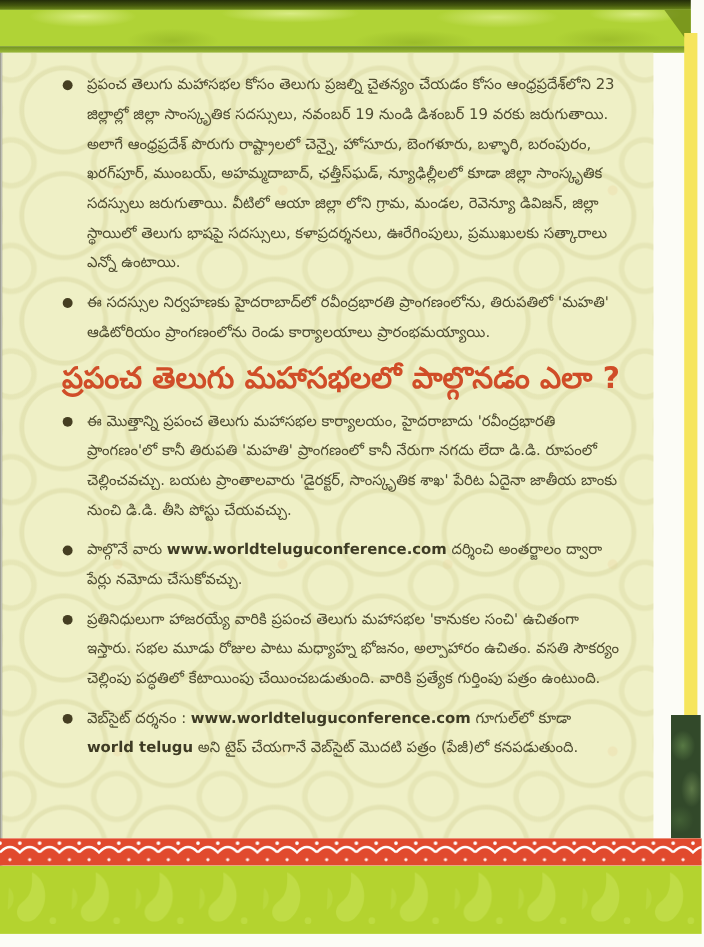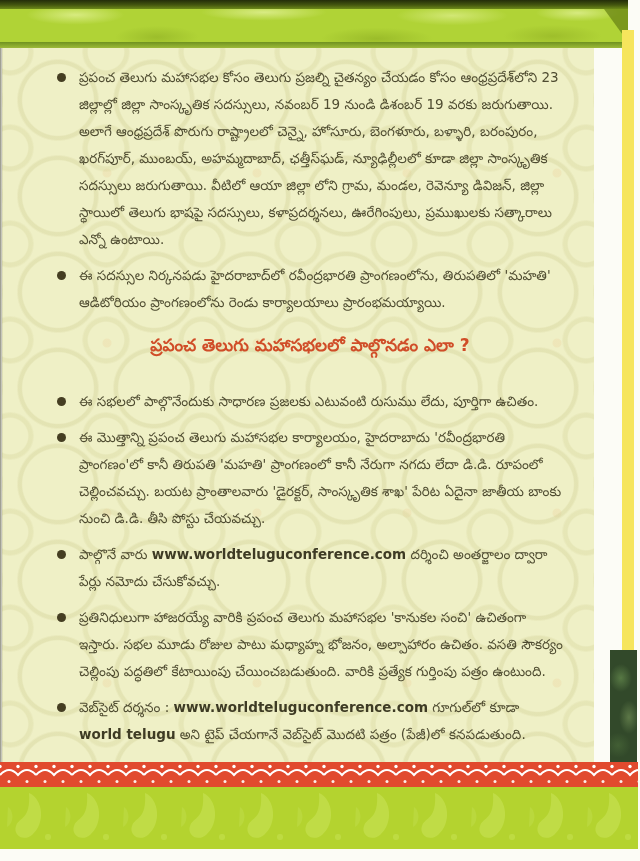--- a/index.html
+++ b/index.html
@@ -54,22 +54,22 @@
     position:relative;padding-left:23px;margin:0 0 9px 0;
     color:#4f4c31;font-size:13.5px;line-height:27px;
   }
   .bullet-dot{
     position:absolute;left:1px;top:9px;width:9px;height:9px;border-radius:50%;
     background:#453e22;
   }
   .bullet-text{display:block;}
   .b{font-weight:bold;color:#3e3b24;}
   .section-heading{
-    margin:15px 0 29px 0;text-align:center;
-    color:#d04d28;font-size:17px;font-weight:bold;line-height:28px;
+    margin:15px 0 11px 0;text-align:center;
+    color:#d04d28;font-size:27px;font-weight:bold;line-height:28px;
   }
   
   .edge-yellow{
     position:absolute;top:30px;left:622px;width:12px;height:732px;
     background:#f6e55c;
   }
   .photo-edge{
     position:absolute;top:650px;left:610px;width:27px;height:112px;
     background-color:#32492a;
     background-image:
@@ -97,29 +97,25 @@
 
   <div class="content">
     <div class="content-inner">
       <div>
           <div class="bullet-item">
             <span class="bullet-dot"></span>
             <span class="bullet-text"><span>ప్రపంచ తెలుగు మహాసభల కోసం తెలుగు ప్రజల్ని చైతన్యం చేయడం కోసం ఆంధ్రప్రదేశ్‌లోని 23 జిల్లాల్లో జిల్లా సాంస్కృతిక సదస్సులు, నవంబర్ 19 నుండి డిశంబర్ 19 వరకు జరుగుతాయి. అలాగే ఆంధ్రప్రదేశ్ పొరుగు రాష్ట్రాలలో చెన్నై, హోసూరు, బెంగళూరు, బళ్ళారి, బరంపురం, ఖరగ్‌పూర్, ముంబయ్, అహమ్మదాబాద్, ఛత్తీస్‌ఘడ్, న్యూఢిల్లీలలో కూడా జిల్లా సాంస్కృతిక సదస్సులు జరుగుతాయి. వీటిలో ఆయా జిల్లా లోని గ్రామ, మండల, రెవెన్యూ డివిజన్, జిల్లా స్థాయిలో తెలుగు భాషపై సదస్సులు, కళాప్రదర్శనలు, ఊరేగింపులు, ప్రముఖులకు సత్కారాలు ఎన్నో ఉంటాయి.</span></span>
           </div>
           <div class="bullet-item">
             <span class="bullet-dot"></span>
-            <span class="bullet-text"><span>ఈ సదస్సుల నిర్కనపడు హైదరాబాద్‌లో రవీంద్రభారతి ప్రాంగణంలోను, తిరుపతిలో 'మహతి' ఆడిటోరియం ప్రాంగణంలోను రెండు కార్యాలయాలు ప్రారంభమయ్యాయి.</span></span>
+            <span class="bullet-text"><span>ఈ సదస్సుల నిర్వహణకు హైదరాబాద్‌లో రవీంద్రభారతి ప్రాంగణంలోను, తిరుపతిలో 'మహతి' ఆడిటోరియం ప్రాంగణంలోను రెండు కార్యాలయాలు ప్రారంభమయ్యాయి.</span></span>
           </div>
         </div>
       <div class="section-heading">ప్రపంచ తెలుగు మహాసభలలో పాల్గొనడం ఎలా ?</div>
       <div>
-          <div class="bullet-item">
-            <span class="bullet-dot"></span>
-            <span class="bullet-text"><span>ఈ సభలలో పాల్గొనేందుకు సాధారణ ప్రజలకు ఎటువంటి రుసుము లేదు, పూర్తిగా ఉచితం.</span></span>
-          </div>
           <div class="bullet-item">
             <span class="bullet-dot"></span>
             <span class="bullet-text"><span>ఈ మొత్తాన్ని ప్రపంచ తెలుగు మహాసభల కార్యాలయం, హైదరాబాదు 'రవీంద్రభారతి ప్రాంగణం'లో కానీ తిరుపతి 'మహతి' ప్రాంగణంలో కానీ నేరుగా నగదు లేదా డి.డి. రూపంలో చెల్లించవచ్చు. బయట ప్రాంతాలవారు 'డైరక్టర్, సాంస్కృతిక శాఖ' పేరిట ఏదైనా జాతీయ బాంకు నుంచి డి.డి. తీసి పోస్టు చేయవచ్చు.</span></span>
           </div>
           <div class="bullet-item">
             <span class="bullet-dot"></span>
             <span class="bullet-text"><span>పాల్గొనే వారు </span><span class="b">www.worldteluguconference.com</span><span> దర్శించి అంతర్జాలం ద్వారా పేర్లు నమోదు చేసుకోవచ్చు.</span></span>
           </div>
           <div class="bullet-item">
             <span class="bullet-dot"></span>

